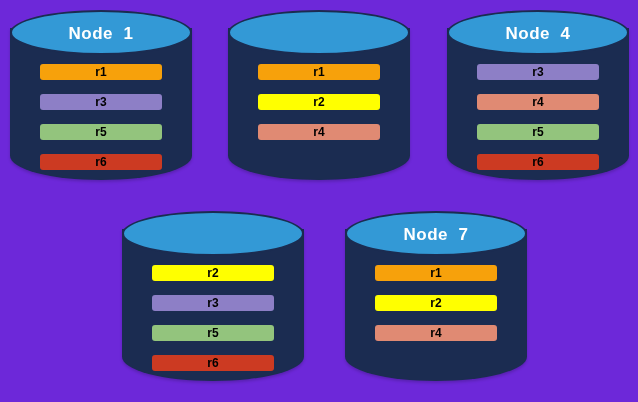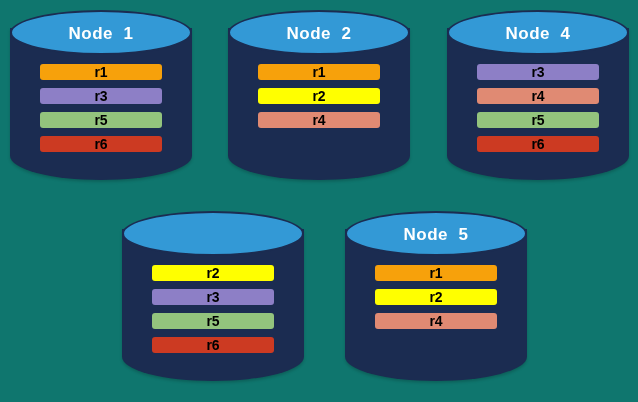--- a/index.html
+++ b/index.html
@@ -71,47 +71,46 @@
   .records {
     position: absolute;
     left: 30px;
     top: 56px;
     width: 122px;
   }
 
   .record {
     height: 16px;
     line-height: 16px;
-    margin-bottom: 8px;
+    margin-bottom: 14px;
     border-radius: 3px;
     text-align: center;
     color: #000000;
-    font-size: 14px;
+    font-size: 12px;
     font-weight: bold;
   }
 </style>
 </head>
 <body>
 
-<div id="diagram" style="background: #0f766e;">
+<div id="diagram" style="background: #6d28d9;">
     <div class="node" style="left: 10px; top: 8px;">
       <div class="cyl-body" style="background: rgb(27, 44, 81);"></div>
       <div class="cyl-top" style="background: rgb(51, 153, 214); border-color: rgb(27, 44, 81);"></div>
       <div class="node-title" style="color: rgb(255, 255, 255);">Node  1</div>
       <div class="records">
         <div class="record" style="background: rgb(247, 161, 11); color: rgb(0, 0, 0);">r1</div>
         <div class="record" style="background: rgb(141, 127, 198); color: rgb(0, 0, 0);">r3</div>
         <div class="record" style="background: rgb(147, 196, 125); color: rgb(0, 0, 0);">r5</div>
         <div class="record" style="background: rgb(204, 58, 34); color: rgb(0, 0, 0);">r6</div>
       </div>
     </div>
     <div class="node" style="left: 228px; top: 8px;">
       <div class="cyl-body" style="background: rgb(27, 44, 81);"></div>
       <div class="cyl-top" style="background: rgb(51, 153, 214); border-color: rgb(27, 44, 81);"></div>
-      <div class="node-title" style="color: rgb(255, 255, 255);">Node  2</div>
       <div class="records">
         <div class="record" style="background: rgb(247, 161, 11); color: rgb(0, 0, 0);">r1</div>
         <div class="record" style="background: rgb(255, 255, 0); color: rgb(0, 0, 0);">r2</div>
         <div class="record" style="background: rgb(224, 138, 115); color: rgb(0, 0, 0);">r4</div>
       </div>
     </div>
     <div class="node" style="left: 447px; top: 8px;">
       <div class="cyl-body" style="background: rgb(27, 44, 81);"></div>
       <div class="cyl-top" style="background: rgb(51, 153, 214); border-color: rgb(27, 44, 81);"></div>
       <div class="node-title" style="color: rgb(255, 255, 255);">Node  4</div>
@@ -128,20 +127,20 @@
       <div class="records">
         <div class="record" style="background: rgb(255, 255, 0); color: rgb(0, 0, 0);">r2</div>
         <div class="record" style="background: rgb(141, 127, 198); color: rgb(0, 0, 0);">r3</div>
         <div class="record" style="background: rgb(147, 196, 125); color: rgb(0, 0, 0);">r5</div>
         <div class="record" style="background: rgb(204, 58, 34); color: rgb(0, 0, 0);">r6</div>
       </div>
     </div>
     <div class="node" style="left: 345px; top: 209px;">
       <div class="cyl-body" style="background: rgb(27, 44, 81);"></div>
       <div class="cyl-top" style="background: rgb(51, 153, 214); border-color: rgb(27, 44, 81);"></div>
-      <div class="node-title" style="color: rgb(255, 255, 255);">Node  5</div>
+      <div class="node-title" style="color: rgb(255, 255, 255);">Node  7</div>
       <div class="records">
         <div class="record" style="background: rgb(247, 161, 11); color: rgb(0, 0, 0);">r1</div>
         <div class="record" style="background: rgb(255, 255, 0); color: rgb(0, 0, 0);">r2</div>
         <div class="record" style="background: rgb(224, 138, 115); color: rgb(0, 0, 0);">r4</div>
       </div>
     </div>
   </div>
 
 </body></html>

